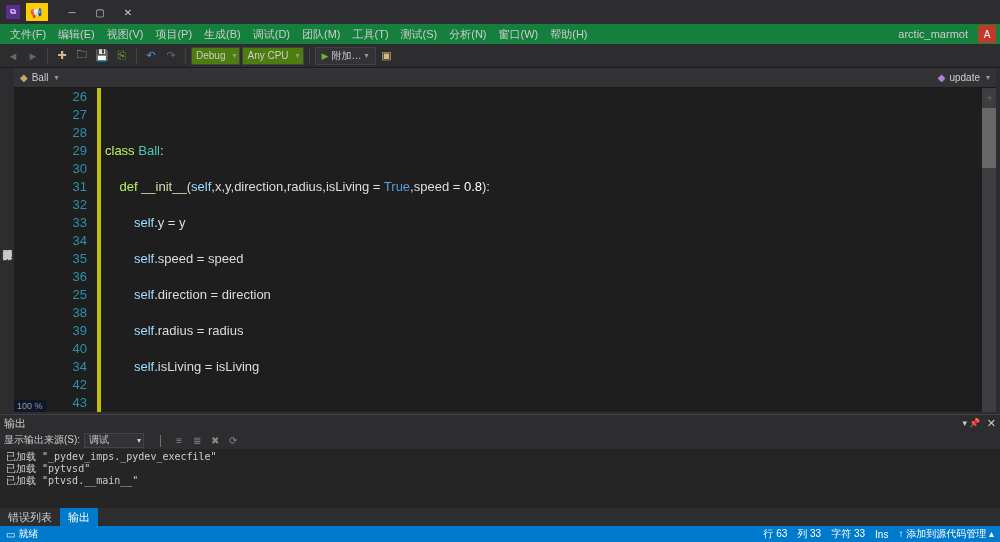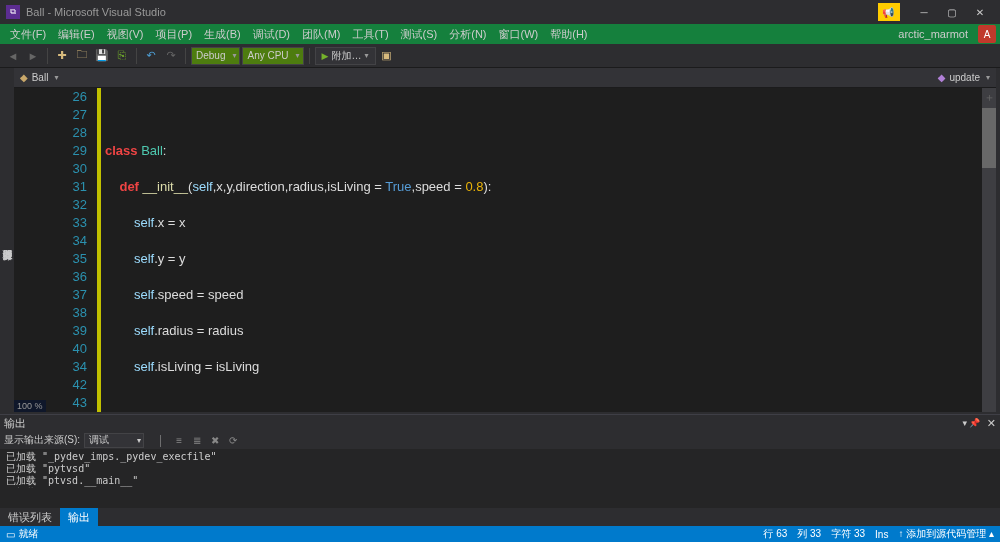--- a/index.html
+++ b/index.html
@@ -33,24 +33,24 @@
 .nav-dd { background:#333337; color:#ccc; font-size:10px; padding:1px 4px; display:flex; align-items:center; gap:4px; }
 .nav-dd .cube { color:#c9a86a; font-size:10px; }
 .nav-dd .arrow { font-size:8px; color:#999; margin-left:2px; }
 .nav-sep { flex:1; }
 .editor { position:absolute; left:14px; top:88px; right:4px; height:324px; background:#1e1e1e; display:flex; font-family:Consolas,monospace; font-size:13px;padding-left:27px; }
 .gutter { width:56px; background:#1e1e1e; text-align:right; padding-right:10px; color:#2b91af; line-height:18px; padding-top:0; }
 .gutter .ln { height:18px; }
 .indicator { width:4px; background:#c0c000; }
 .code { flex:1; padding-left:4px; line-height:18px; color:#dcdcdc; white-space:pre; overflow:hidden; }
 .code .ln { height:18px; }
-.kw { color:#ef4444;font-weight:bold; }
+.kw { color:#bef264; }
 .cls { color:#4ec9b0; }
 .fn { color:#dcdcaa; }
-.num { color:#eab308; }
+.num { color:#ffffff; }
 .self { color:#9cdcfe; }
 .bool { color:#569cd6; }
 .editor-sb { position:absolute; right:0; top:0; width:14px; height:100%; background:#3e3e42; }
 .editor-sb .thumb { position:absolute; width:100%; background:#686868; top:20px; height:60px; }
 .zoom { position:absolute; left:14px; bottom:132px; font-size:9px; color:#999; background:#0f172a; padding:1px 3px; }
 .output-area { position:absolute; left:0; right:0; bottom:16px; height:112px; background:#252526; border-top:1px solid #3f3f46; display:flex; flex-direction:column; }
 .out-title { height:16px; background:#2d2d30; color:#ccc; font-size:11px; padding:1px 4px; display:flex; align-items:center; }
 .out-title .spacer { flex:1; }
 .out-title .pin { font-size:9px; }
 .out-title .x { margin-left:6px; }
@@ -65,21 +65,20 @@
 .statusbar { position:absolute; left:0; right:0; bottom:0; height:16px; background:#007acc; color:#fff; display:flex; align-items:center; padding:0 6px; font-size:10px; gap:10px; }
 .statusbar .spacer { flex:1; }
 .statusbar .sb-item { display:flex; align-items:center; gap:3px; }
 .plus-ind { position:absolute; right:5px; top:90px; color:#666; font-size:11px; }
 </style>
 </head>
 <body>
 
 <div class="titlebar">
   <span class="vs-icon">⧉</span>
-  <span class="title">Ball - Microsoft Visual Studio</span>
   <span class="notif">📢</span>
   <div class="win-btns">
     <span class="win-btn">─</span>
     <span class="win-btn">▢</span>
     <span class="win-btn">✕</span>
   </div>
 </div>
 
 <div class="menubar">
   <span>文件(F)</span>
@@ -155,38 +154,38 @@
       <div class="ln">27</div>
       <div class="ln">28</div>
       <div class="ln">29</div>
       <div class="ln">30</div>
       <div class="ln">31</div>
       <div class="ln">32</div>
       <div class="ln">33</div>
       <div class="ln">34</div>
       <div class="ln">35</div>
       <div class="ln">36</div>
-      <div class="ln">37</div>
+      <div class="ln">25</div>
       <div class="ln">38</div>
       <div class="ln">39</div>
       <div class="ln">40</div>
       <div class="ln">34</div>
       <div class="ln">42</div>
       <div class="ln">43</div>
       <div class="ln">44</div>
       <div class="ln">45</div>
   </div>
   <div class="indicator"></div>
   <div class="code">
 <div class="ln"></div>
 <div class="ln"><span class="kw">class </span><span class="cls">Ball</span><span>:</span></div>
 <div class="ln"><span class="kw">    def </span><span class="fn">__init__</span><span>(</span><span class="self">self</span><span>,x,y,direction,radius,isLiving = </span><span class="bool">True</span><span>,speed = </span><span class="num">0.8</span><span>):</span></div>
-<div class="ln"><span>        </span><span class="self">self</span><span>.x = x</span></div>
 <div class="ln"><span>        </span><span class="self">self</span><span>.y = y</span></div>
 <div class="ln"><span>        </span><span class="self">self</span><span>.speed = speed</span></div>
+<div class="ln"><span>        </span><span class="self">self</span><span>.direction = direction</span></div>
 <div class="ln"><span>        </span><span class="self">self</span><span>.radius = radius</span></div>
 <div class="ln"><span>        </span><span class="self">self</span><span>.isLiving = isLiving</span></div>
 
 
 
 
 
 
 
 

